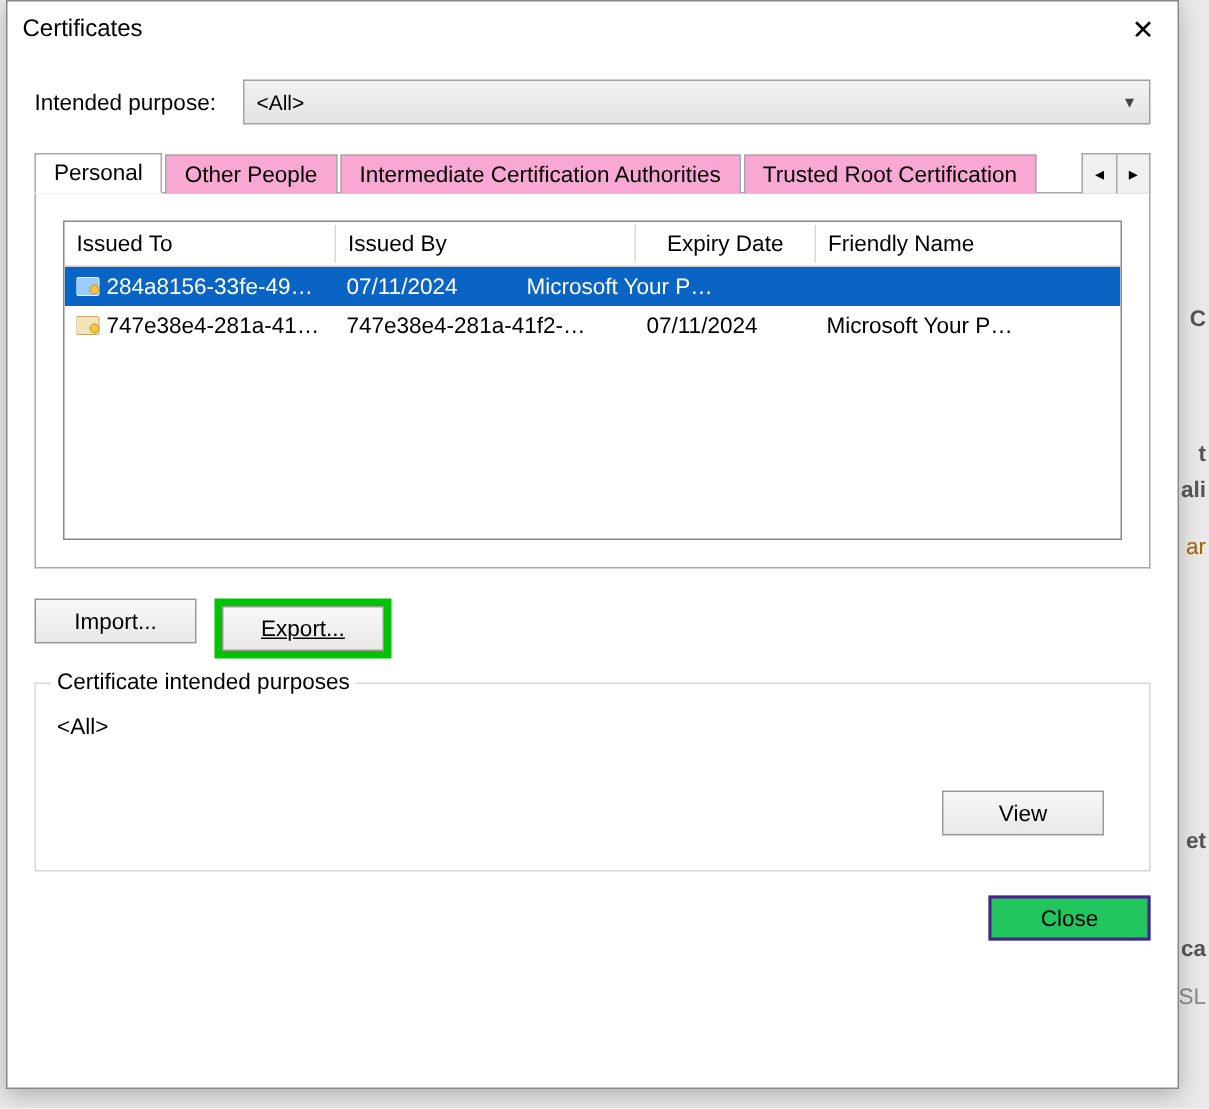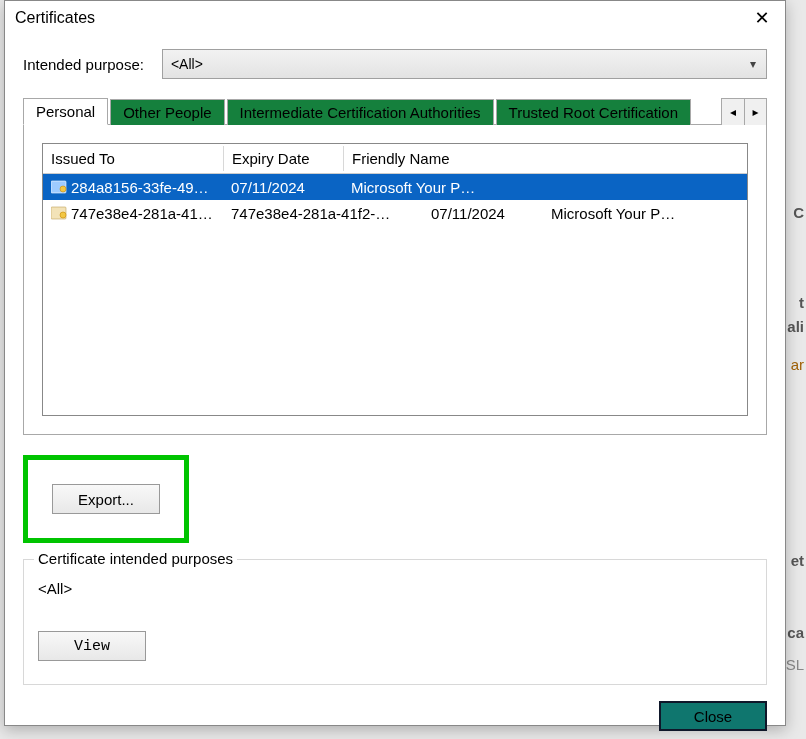--- a/index.html
+++ b/index.html
@@ -77,21 +77,21 @@
     display: flex;
     align-items: flex-end;
     gap: 0;
     border-bottom: 1px solid #a8a8a8;
     height: 32px;
     position: relative;
   }
   .tab {
     border: 1px solid #a8a8a8;
     border-bottom: none;
-    background: #15803d;
+    background: #f9a8d4;
     padding: 4px 12px;
     font-size: 15px;
     margin-right: 2px;
     position: relative;
     top: 1px;
     white-space: nowrap;
   }
   .tab.active {
     background: #fff;
     border-bottom: 1px solid #fff;
@@ -111,41 +111,41 @@
     width: 22px; height:26px;
     display:flex; align-items:center; justify-content:center;
     font-size:12px;
   }
   .tab-arrows .arr + .arr { border-left:1px solid #a8a8a8; }
   .tab-panel {
     border: 1px solid #a8a8a8;
     border-top: none;
     padding: 18px;
     background: #fff;
-    height: 310px;
+    height: 250px;
   }
   .listview {
     border: 1px solid #888;
     height: 100%;
     background: #fff;
     display:flex;
     flex-direction:column;
     overflow:hidden;
   }
   .lv-header {
     display:flex;
     height: 30px;
     border-bottom: 1px solid #ccc;
     font-size: 15px;
     align-items:center;
   }
   .lv-header .col { padding: 4px 8px; }
   .col.issued-to { width: 180px; }
   .col.issued-by { width: 200px; border-left:1px solid #d8d8d8; }
-  .col.expiry    { width: 120px; border-left:1px solid #d8d8d8; }
+  .col.expiry    { width: 120px; border-left:1px solid #d8d8d8;text-align:center; }
   .col.friendly  { flex:1; border-left:1px solid #d8d8d8; }
   .lv-rows { flex:1; overflow:auto; }
   .row {
     display:flex;
     align-items:center;
     height: 26px;
     font-size: 15px;
   }
   .row.selected {
     background: #0a64c4;
@@ -170,24 +170,25 @@
     border: 1px solid #999;
     background: linear-gradient(#f8f8f8,#e8e8e8);
     font-size: 15px;
     font-family: inherit;
     padding: 0 12px;
     cursor: default;
   }
   .actions .spacer { flex:1; }
   .highlight-box {
     border: 5px solid #00c400;
-    padding: 24px;
+    padding: 0;
     display:inline-flex;
     align-items:center;
     justify-content:center;
+    text-decoration:underline;
   }
   .group {
     border: 1px solid #d8d8d8;
     padding: 10px 30px 14px 14px;
     position: relative;
     height: 126px;
   }
   .group-label {
     position:absolute;
     top:-10px;
@@ -195,31 +196,31 @@
     background:#fff;
     padding:0 4px;
     font-size:15px;
   }
   .group .content {
     font-size:15px;
     margin-top:10px;
   }
   .group .view-row {
     display:flex;
+    justify-content:flex-end;
     margin-top: 34px;
-    font-family: Liberation Mono, monospace;
   }
   .footer {
     display:flex;
     justify-content:flex-end;
     margin-top: 16px;
   }
   .btn.primary {
-    border: 2px solid #0f172a;
-    background:#0f766e;
+    border: 2px solid #4c1d95;
+    background:#22c55e;
   }
   
   .bg-fragments {
     position:absolute;
     right:0; top:0; bottom:0;
     width: 20px;
     color:#555;
     font-size:15px;
   }
   .bg-frag { position:absolute; right:2px; white-space:nowrap; }
@@ -271,20 +272,21 @@
             <div class="arr">
                 <span>▸</span>
               </div>
           </div>
         </div>
 
         <div class="tab-panel">
           <div class="listview">
             <div class="lv-header">
               <div class="col issued-to"><span>Issued To</span></div>
+              <div class="col issued-by"><span>Issued By</span></div>
               <div class="col expiry"><span>Expiry Date</span></div>
               <div class="col friendly"><span>Friendly Name</span></div>
             </div>
             <div class="lv-rows">
 
               <div class="row selected">
                 <div class="cell issued-to">
                   <svg class="cert-icon" viewBox="0 0 16 14">
                     <rect x="0" y="1" width="15" height="12" rx="1" fill="#9ecbff" stroke="#fff" stroke-width="0.6"></rect>
                     <circle cx="12" cy="9" r="3" fill="#f2c744" stroke="#c98a00" stroke-width="0.6"></circle>
@@ -307,20 +309,21 @@
                 <div class="cell expiry">07/11/2024</div>
                 <div class="cell friendly">Microsoft Your P…</div>
               </div>
 
             </div>
           </div>
         </div>
       </div>
 
       <div class="actions">
+        <button class="btn">Import...</button>
         <span class="highlight-box">
           <button class="btn">Export...</button>
         </span>
         <span class="spacer"></span>
       </div>
 
       <div class="group">
         <span class="group-label">Certificate intended purposes</span>
         <div class="content">&lt;All&gt;</div>
         <div class="view-row">

